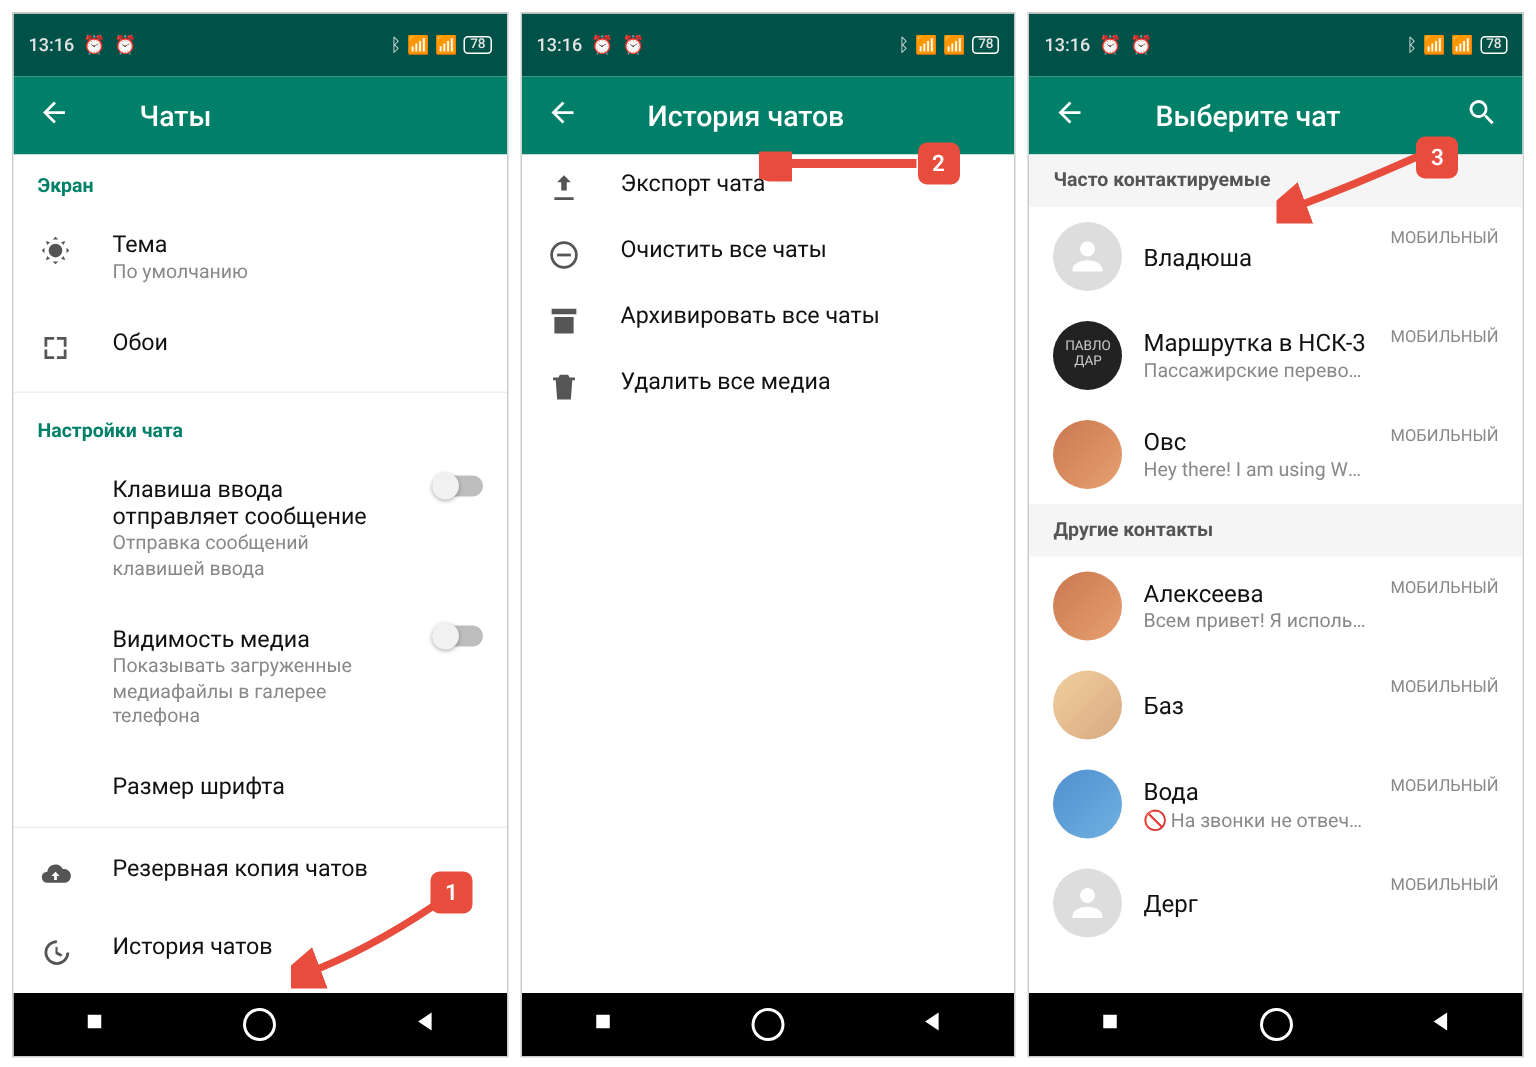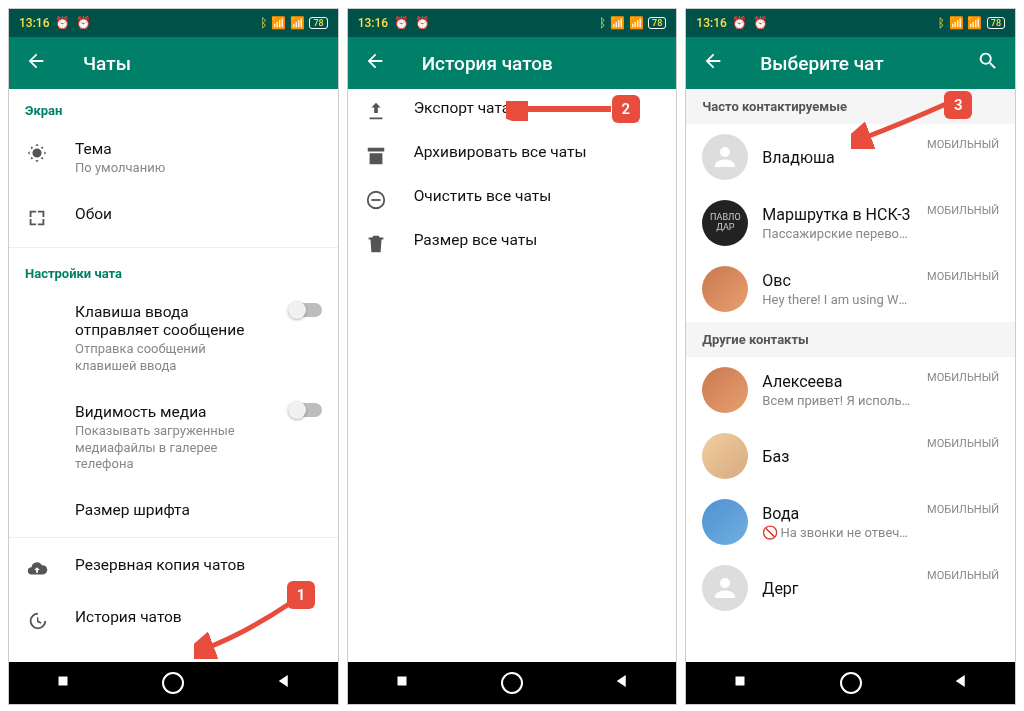--- a/index.html
+++ b/index.html
@@ -1,20 +1,20 @@
 <!DOCTYPE html>
 <html><head>
 <meta charset="utf-8">
 <style>
 body{margin:0;padding:8px;background:#fff;font-family:-apple-system,Roboto,Arial,sans-serif;display:flex;gap:8px}
 .phone{width:334px;height:695px;border:1px solid #ccc;display:flex;flex-direction:column;background:#fff;position:relative;overflow:hidden}
-.statusbar{background:#005248;color:#fde047;height:28px;display:flex;align-items:center;justify-content:space-between;padding:0 10px;font-size:12px;font-weight:500}
+.statusbar{background:#005248;color:#e5e5e5;height:42px;display:flex;align-items:center;justify-content:space-between;padding:0 10px;font-size:12px;font-weight:500}
 .sb-left{display:flex;gap:6px;align-items:center}
 .sb-right{display:flex;gap:4px;align-items:center}
-.appbar{background:#008069;color:#fff;height:52px;display:flex;align-items:center;padding:0 16px;gap:36px}
+.appbar{background:#008069;color:#fff;height:52px;display:flex;align-items:center;padding:0 16px;gap:46px}
 .appbar .title{font-size:19px;font-weight:500}
 .appbar .search{margin-left:auto}
 .content{flex:1;background:#fff;overflow:hidden}
 .section-header{color:#008069;font-size:13px;font-weight:700;padding:14px 16px 8px}
 .section-header.gray{color:#555;background:#f5f5f5;padding:10px 16px}
 .row{display:flex;align-items:flex-start;padding:14px 16px;gap:26px}
 .row.compact{padding:10px 16px;align-items:flex-start}
 .row-icon{width:24px;color:#555;flex-shrink:0;display:flex;justify-content:center;margin-top:2px}
 .row-icon svg{width:22px;height:22px;fill:#555}
 .row-body{flex:1;min-width:0}
@@ -185,46 +185,46 @@
             <path d="M5 20h14v-2H5zM12 2l-5 5h3v6h4V7h3z"></path>
           </svg>
         </span>
       <div class="row-body">
           <div class="row-title">Экспорт чата</div>
         </div>
     </div>
     <div class="row compact">
       <span class="row-icon">
           <svg viewBox="0 0 24 24">
-            <path d="M3 3h18v4H3zm2 6h14v12H5zm5 2v3h4v-3l3 4-5 4-5-4z"></path>
-          </svg>
-        </span>
-      <div class="row-body">
-          <div class="row-title">Архивировать все чаты</div>
-        </div>
-    </div>
-    <div class="row compact">
-      <span class="row-icon">
-          <svg viewBox="0 0 24 24">
             <circle cx="12" cy="12" r="9" fill="none" stroke="#555" stroke-width="2"></circle>
             <rect x="7" y="11" width="10" height="2"></rect>
           </svg>
         </span>
       <div class="row-body">
           <div class="row-title">Очистить все чаты</div>
         </div>
     </div>
     <div class="row compact">
       <span class="row-icon">
           <svg viewBox="0 0 24 24">
+            <path d="M3 3h18v4H3zm2 6h14v12H5zm5 2v3h4v-3l3 4-5 4-5-4z"></path>
+          </svg>
+        </span>
+      <div class="row-body">
+          <div class="row-title">Архивировать все чаты</div>
+        </div>
+    </div>
+    <div class="row compact">
+      <span class="row-icon">
+          <svg viewBox="0 0 24 24">
             <path d="M6 7h12l-1 14H7zm3-4h6l1 2H8zM4 5h16v2H4z"></path>
           </svg>
         </span>
       <div class="row-body">
-          <div class="row-title">Размер все чаты</div>
+          <div class="row-title">Удалить все медиа</div>
         </div>
     </div>
   </div>
   <div class="navbar">
     <span><svg viewBox="0 0 24 24">
           <rect x="6" y="6" width="12" height="12"></rect>
         </svg></span>
     <span>
         <div class="nav-circle"></div>
       </span>

